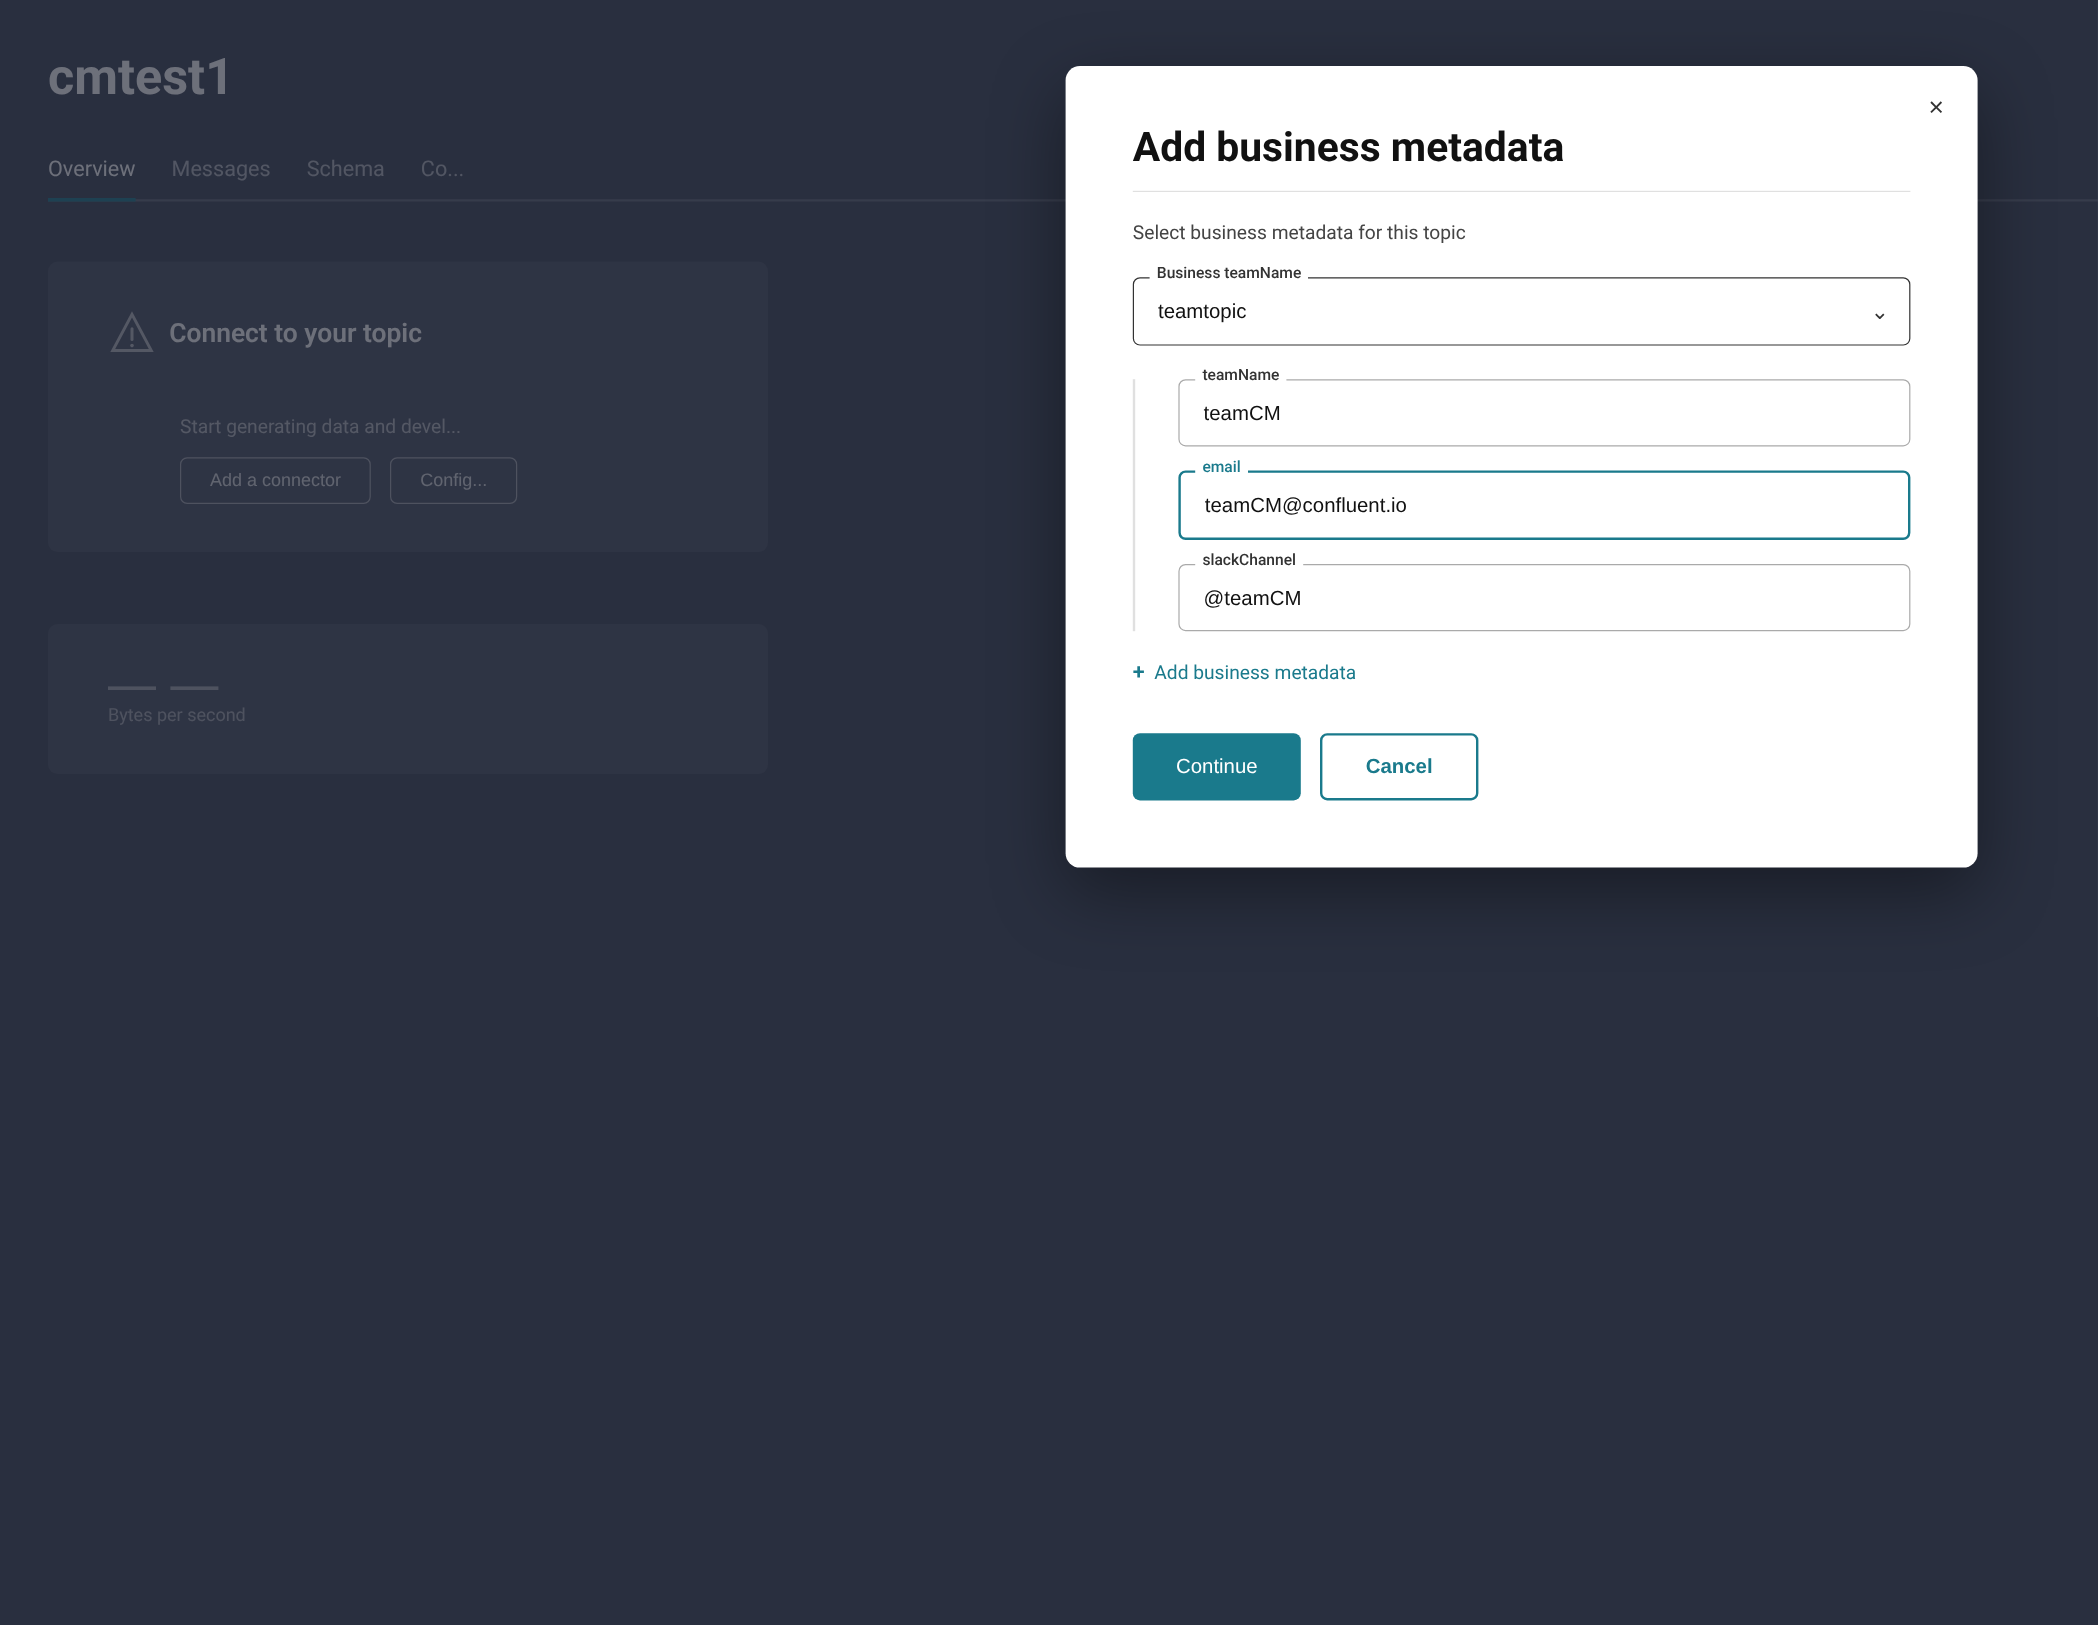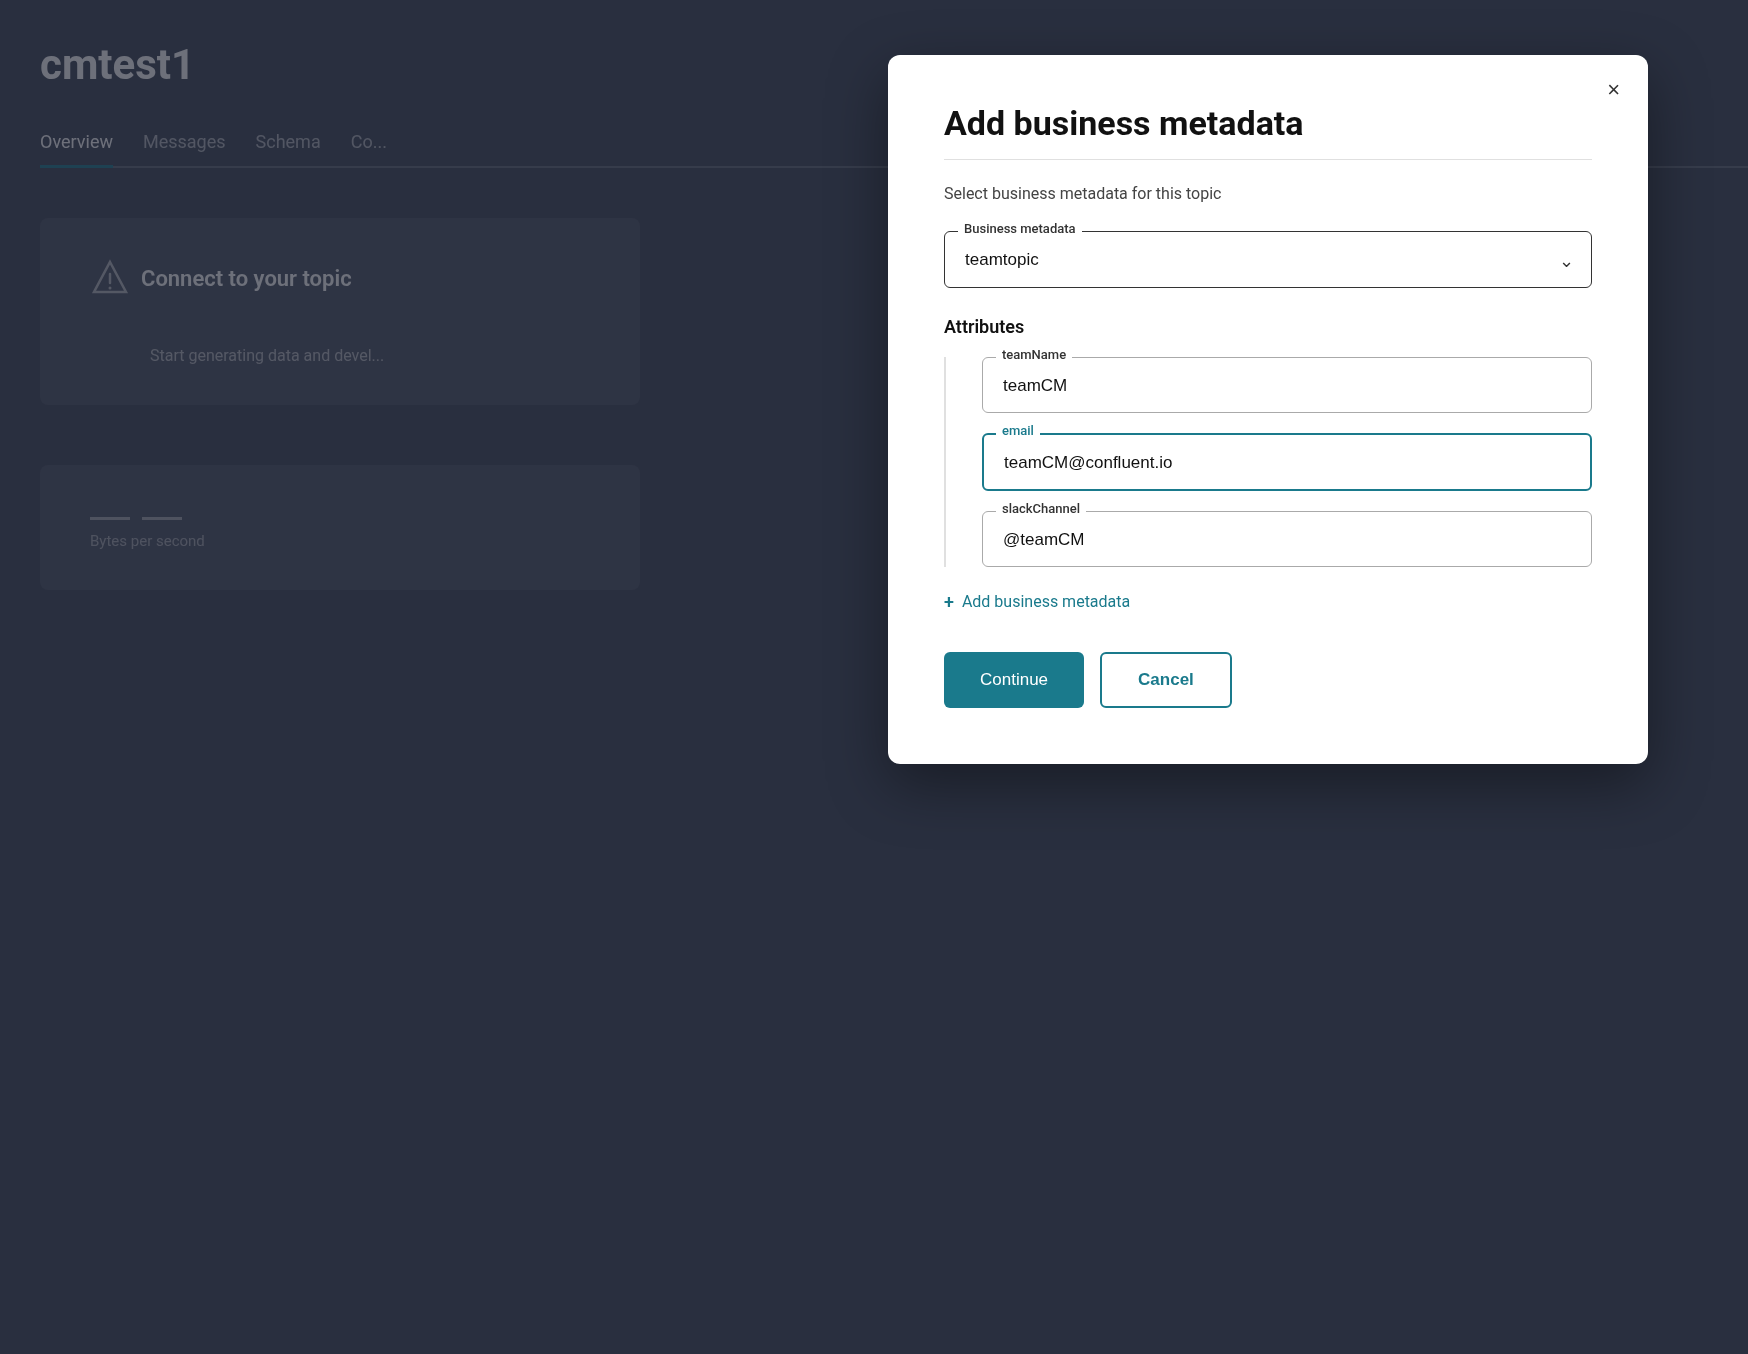--- a/index.html
+++ b/index.html
@@ -332,20 +332,24 @@
   <div class="connect-card">
     <div class="connect-card-header">
       <svg class="warning-icon" viewBox="0 0 40 40" fill="none">
         <path d="M20 4L36 34H4L20 4Z" stroke="rgba(255,255,255,0.6)" stroke-width="2.5" fill="none"></path>
         <line x1="20" y1="16" x2="20" y2="25" stroke="rgba(255,255,255,0.6)" stroke-width="2.5" stroke-linecap="round"></line>
         <circle cx="20" cy="30" r="1.5" fill="rgba(255,255,255,0.6)"></circle>
       </svg>
       <div class="connect-title">Connect to your topic</div>
     </div>
     <div class="connect-desc">Start generating data and devel...</div>
+    <div class="connect-buttons">
+      <button class="btn-outline-light">Add a connector</button>
+      <button class="btn-outline-light">Config...</button>
+    </div>
   </div>
 
   <div class="production-card">
     <div>
       <span class="dash-line"></span>
       <span class="dash-line"></span>
     </div>
     <div class="production-metric">Bytes per second</div>
   </div>
 </div>
@@ -353,28 +357,27 @@
 <div class="overlay"></div>
 
 <div class="modal">
   <button class="modal-close">×</button>
 
   <h1 class="modal-title">Add business metadata</h1>
   <div class="modal-divider"></div>
   <p class="modal-subtitle">Select business metadata for this topic</p>
 
   <div class="select-wrapper">
-    <div class="field-label-floating">Business metadata</div>
+    <div class="field-label-floating">Business teamName</div>
     <select class="select-field">
       <option value="teamtopic">teamtopic</option>
     </select>
     <span class="select-arrow">⌄</span>
   </div>
 
-  <div class="attributes-label">Attributes</div>
 
   <div class="attributes-container">
 
     <div class="input-field-wrapper">
       <div class="field-label-floating">teamName</div>
       <input type="text" class="input-field" value="teamCM" style="">
     </div>
 
     <div class="input-field-wrapper">
       <div class="field-label-floating active-blue">email</div>

